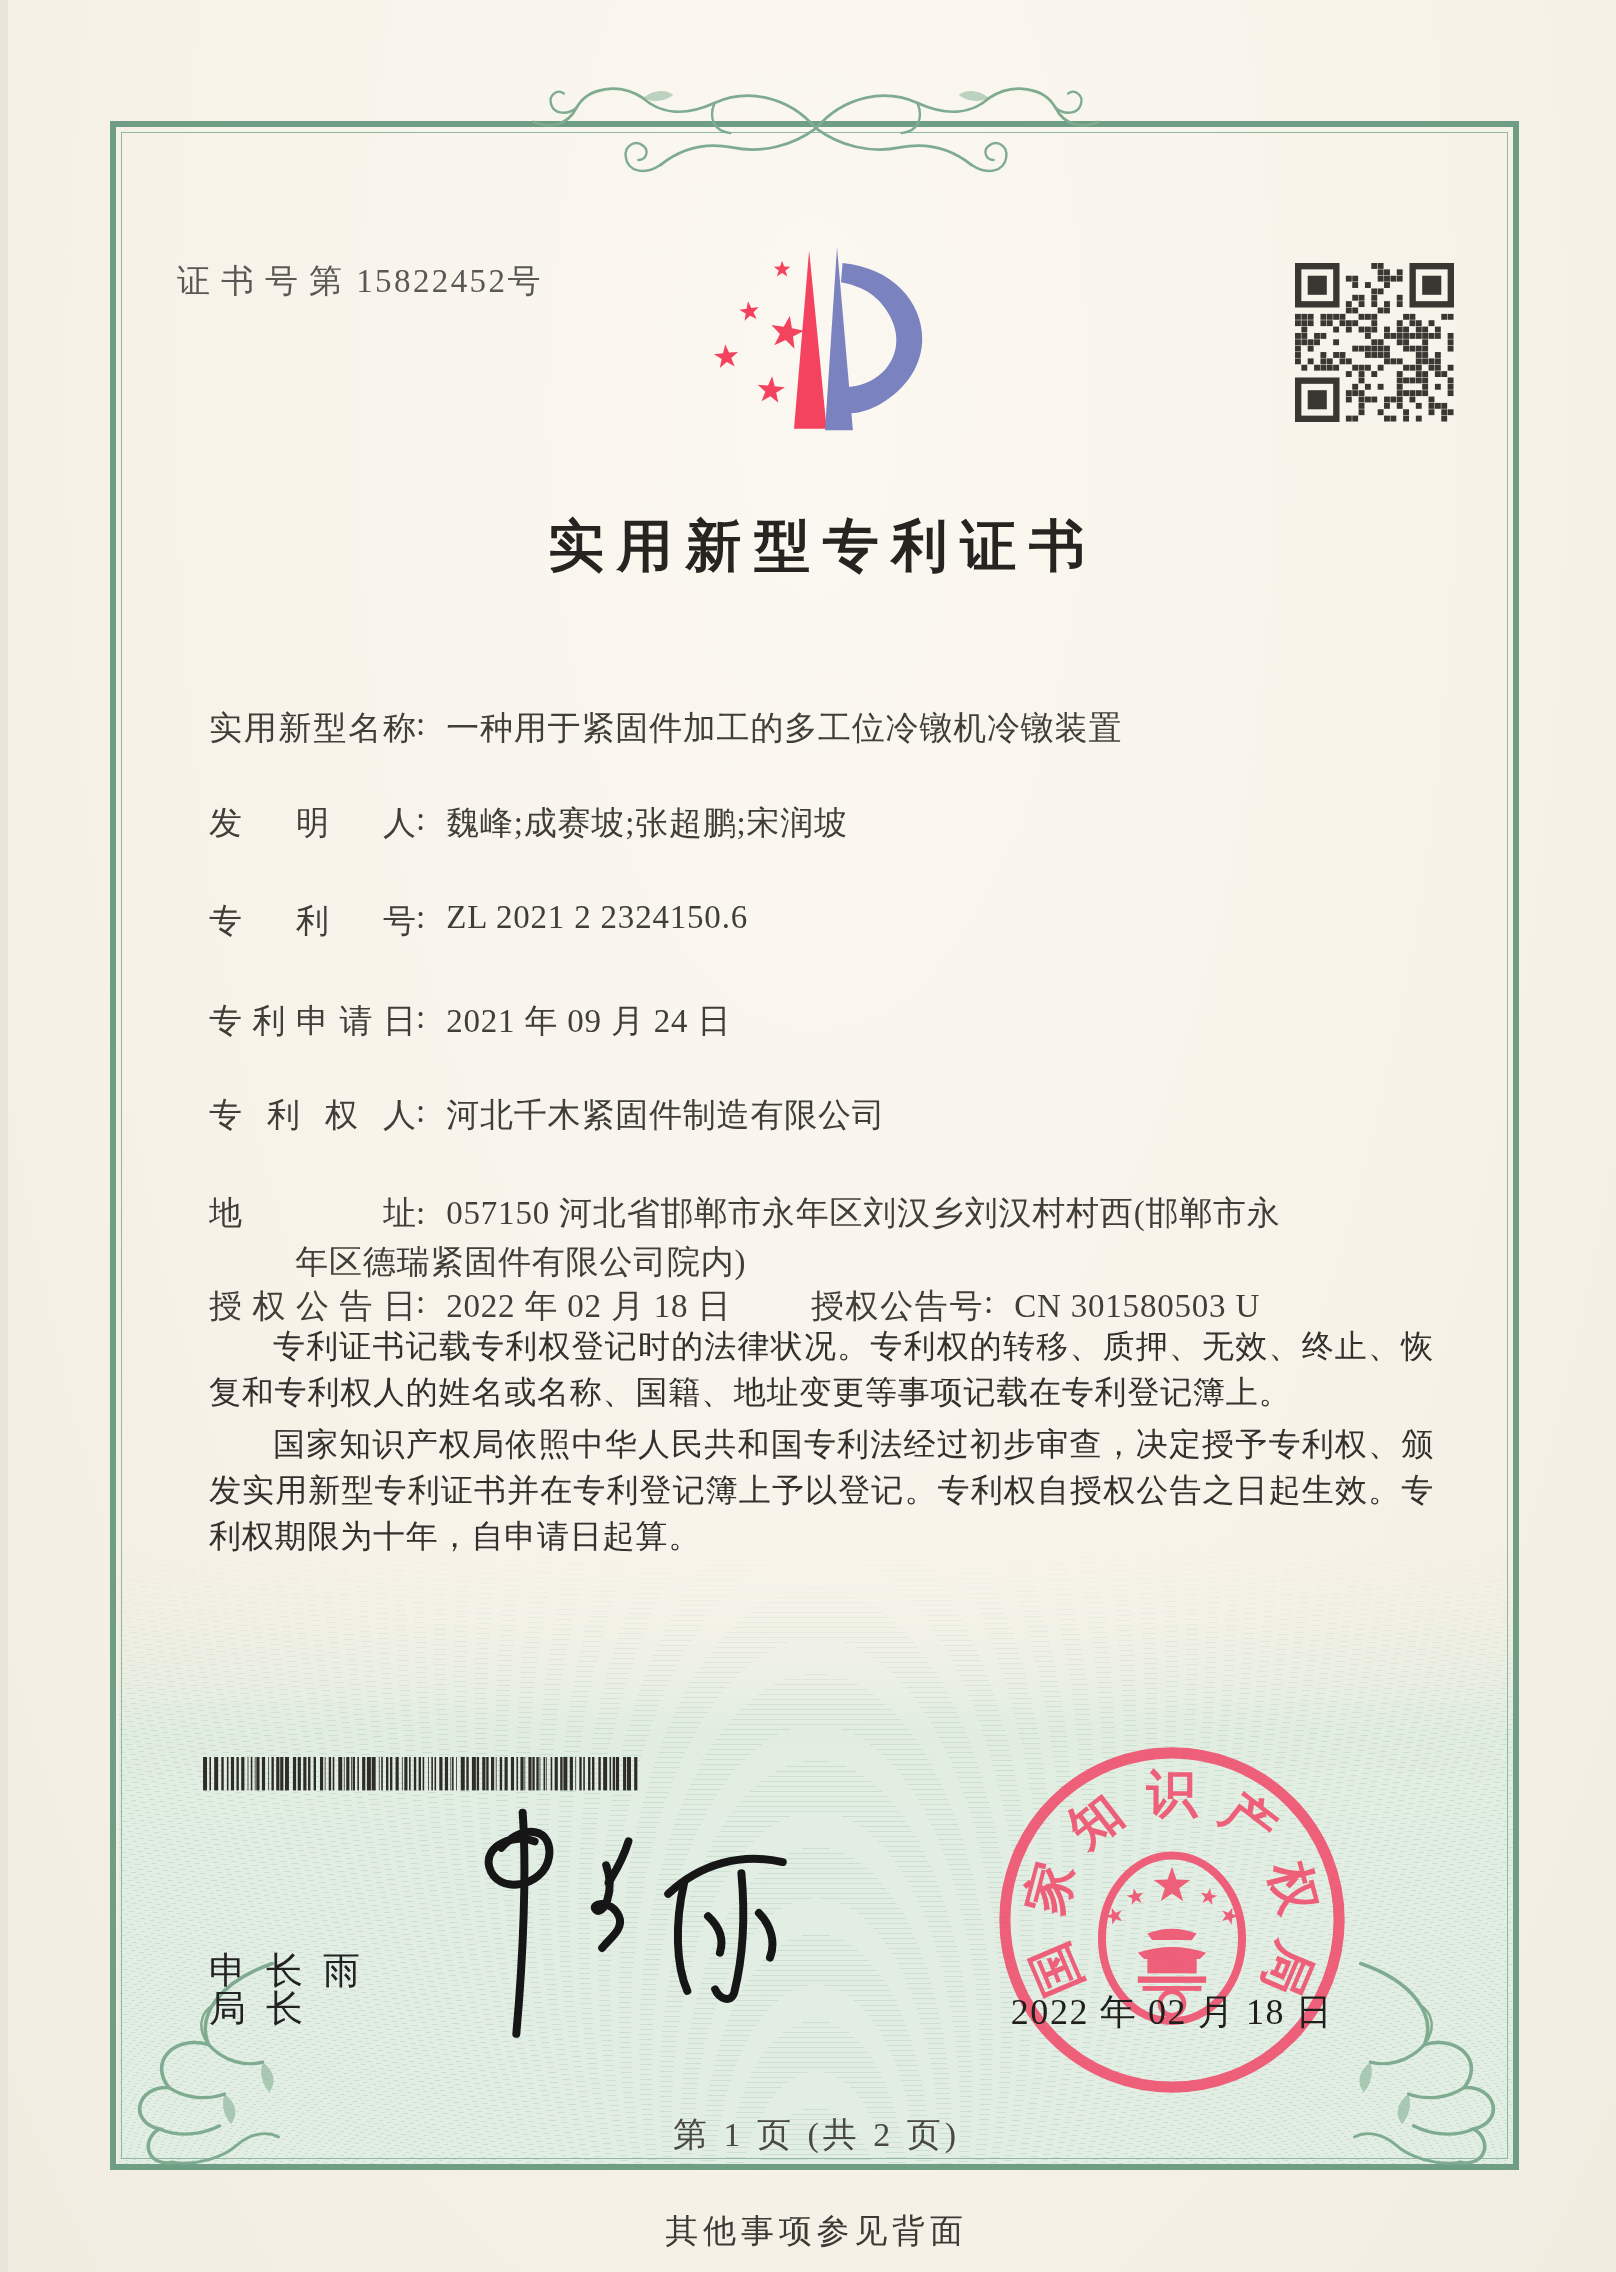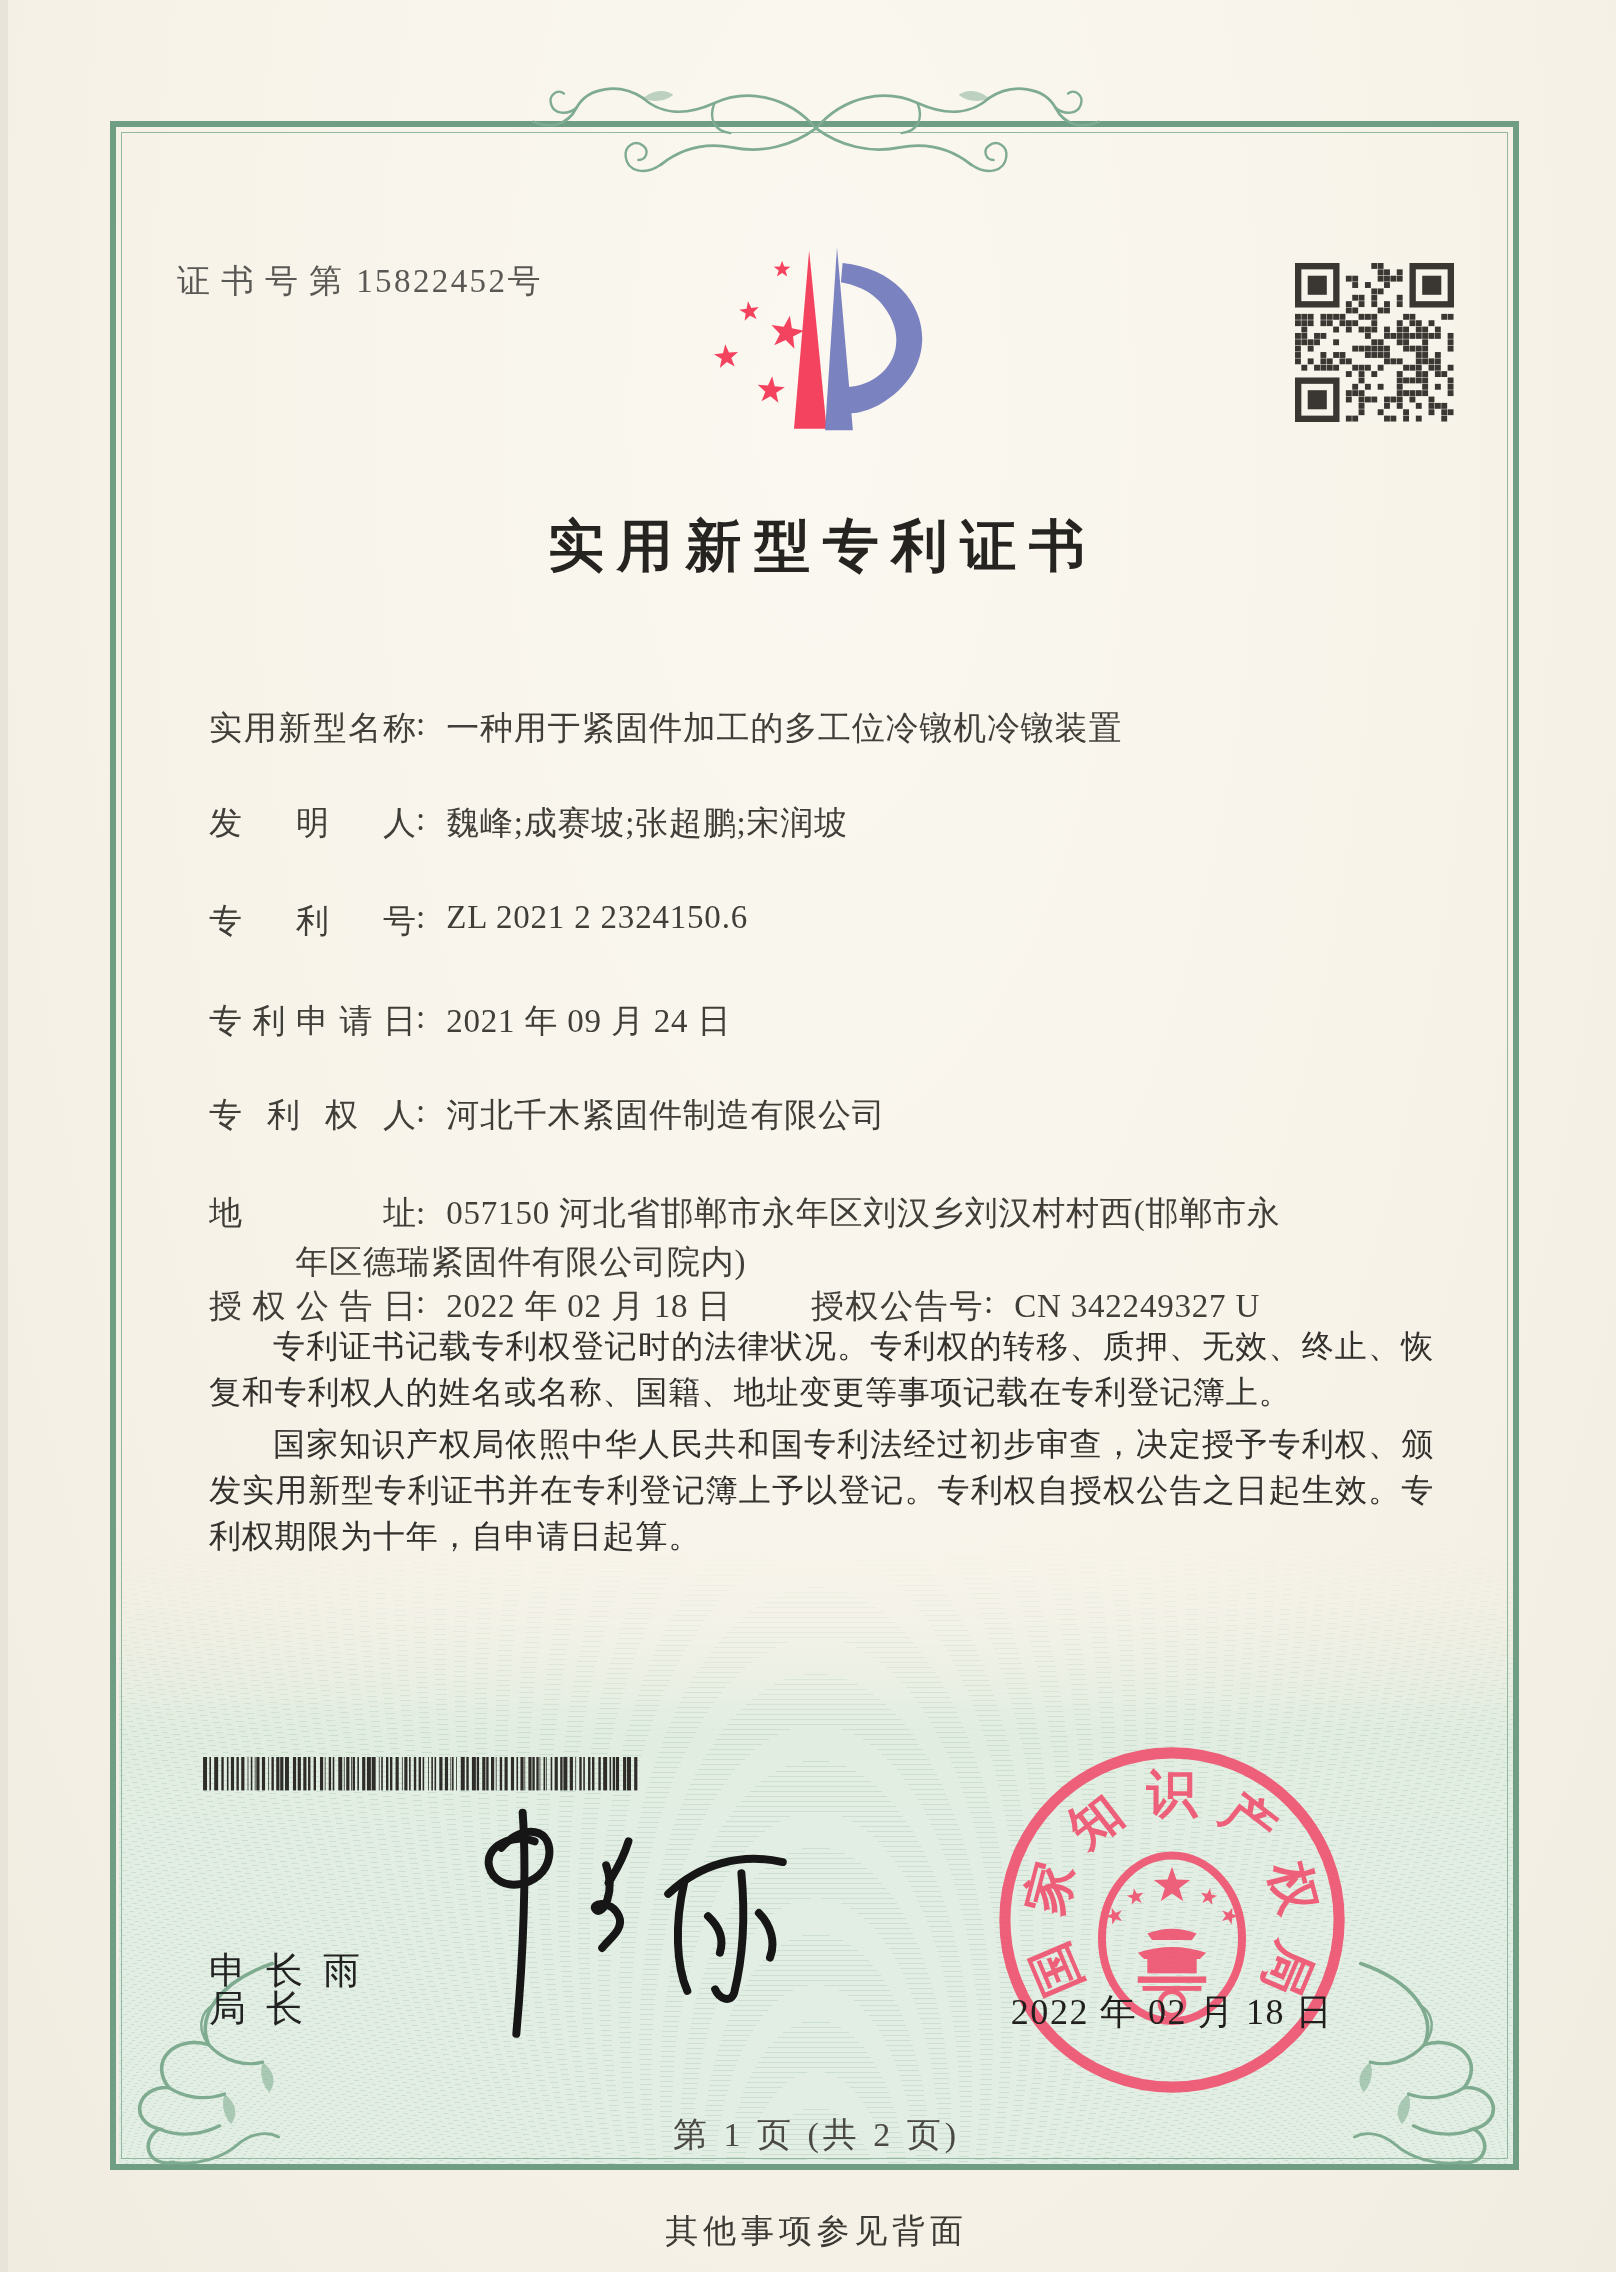--- a/index.html
+++ b/index.html
@@ -358,21 +358,21 @@
       </div>
       <div class="row" style="top:1093px">
         <span class="lbl">专利权人</span><span class="colon">:</span><span class="val">河北千木紧固件制造有限公司</span>
       </div>
       <div class="row addr" style="top:1189px">
         <span class="lbl">地址</span><span class="colon">:</span><span class="val">057150 河北省邯郸市永年区刘汉乡刘汉村村西(邯郸市永年区德瑞紧固件有限公司院内)</span>
       </div>
       <div class="row" style="top:1284px">
         <span class="lbl">授权公告日</span><span class="colon">:</span><span class="val">2022 年 02 月 18 日</span>
         <span class="subfield">
-          <span class="lbl2">授权公告号</span><span class="colon">:</span><span class="val">CN 342249327 U</span>
+          <span class="lbl2">授权公告号</span><span class="colon">:</span><span class="val">CN 301580503 U</span>
         </span>
       </div>
     </div>
 
     <div class="paras">
       <p>专利证书记载专利权登记时的法律状况。专利权的转移、质押、无效、终止、恢复和专利权人的姓名或名称、国籍、地址变更等事项记载在专利登记簿上。</p>
       <p>国家知识产权局依照中华人民共和国专利法经过初步审查，决定授予专利权、颁发实用新型专利证书并在专利登记簿上予以登记。专利权自授权公告之日起生效。专利权期限为十年，自申请日起算。</p>
     </div>
 
     <svg class="barcode" width="436" height="35" viewBox="0 0 548 44">

